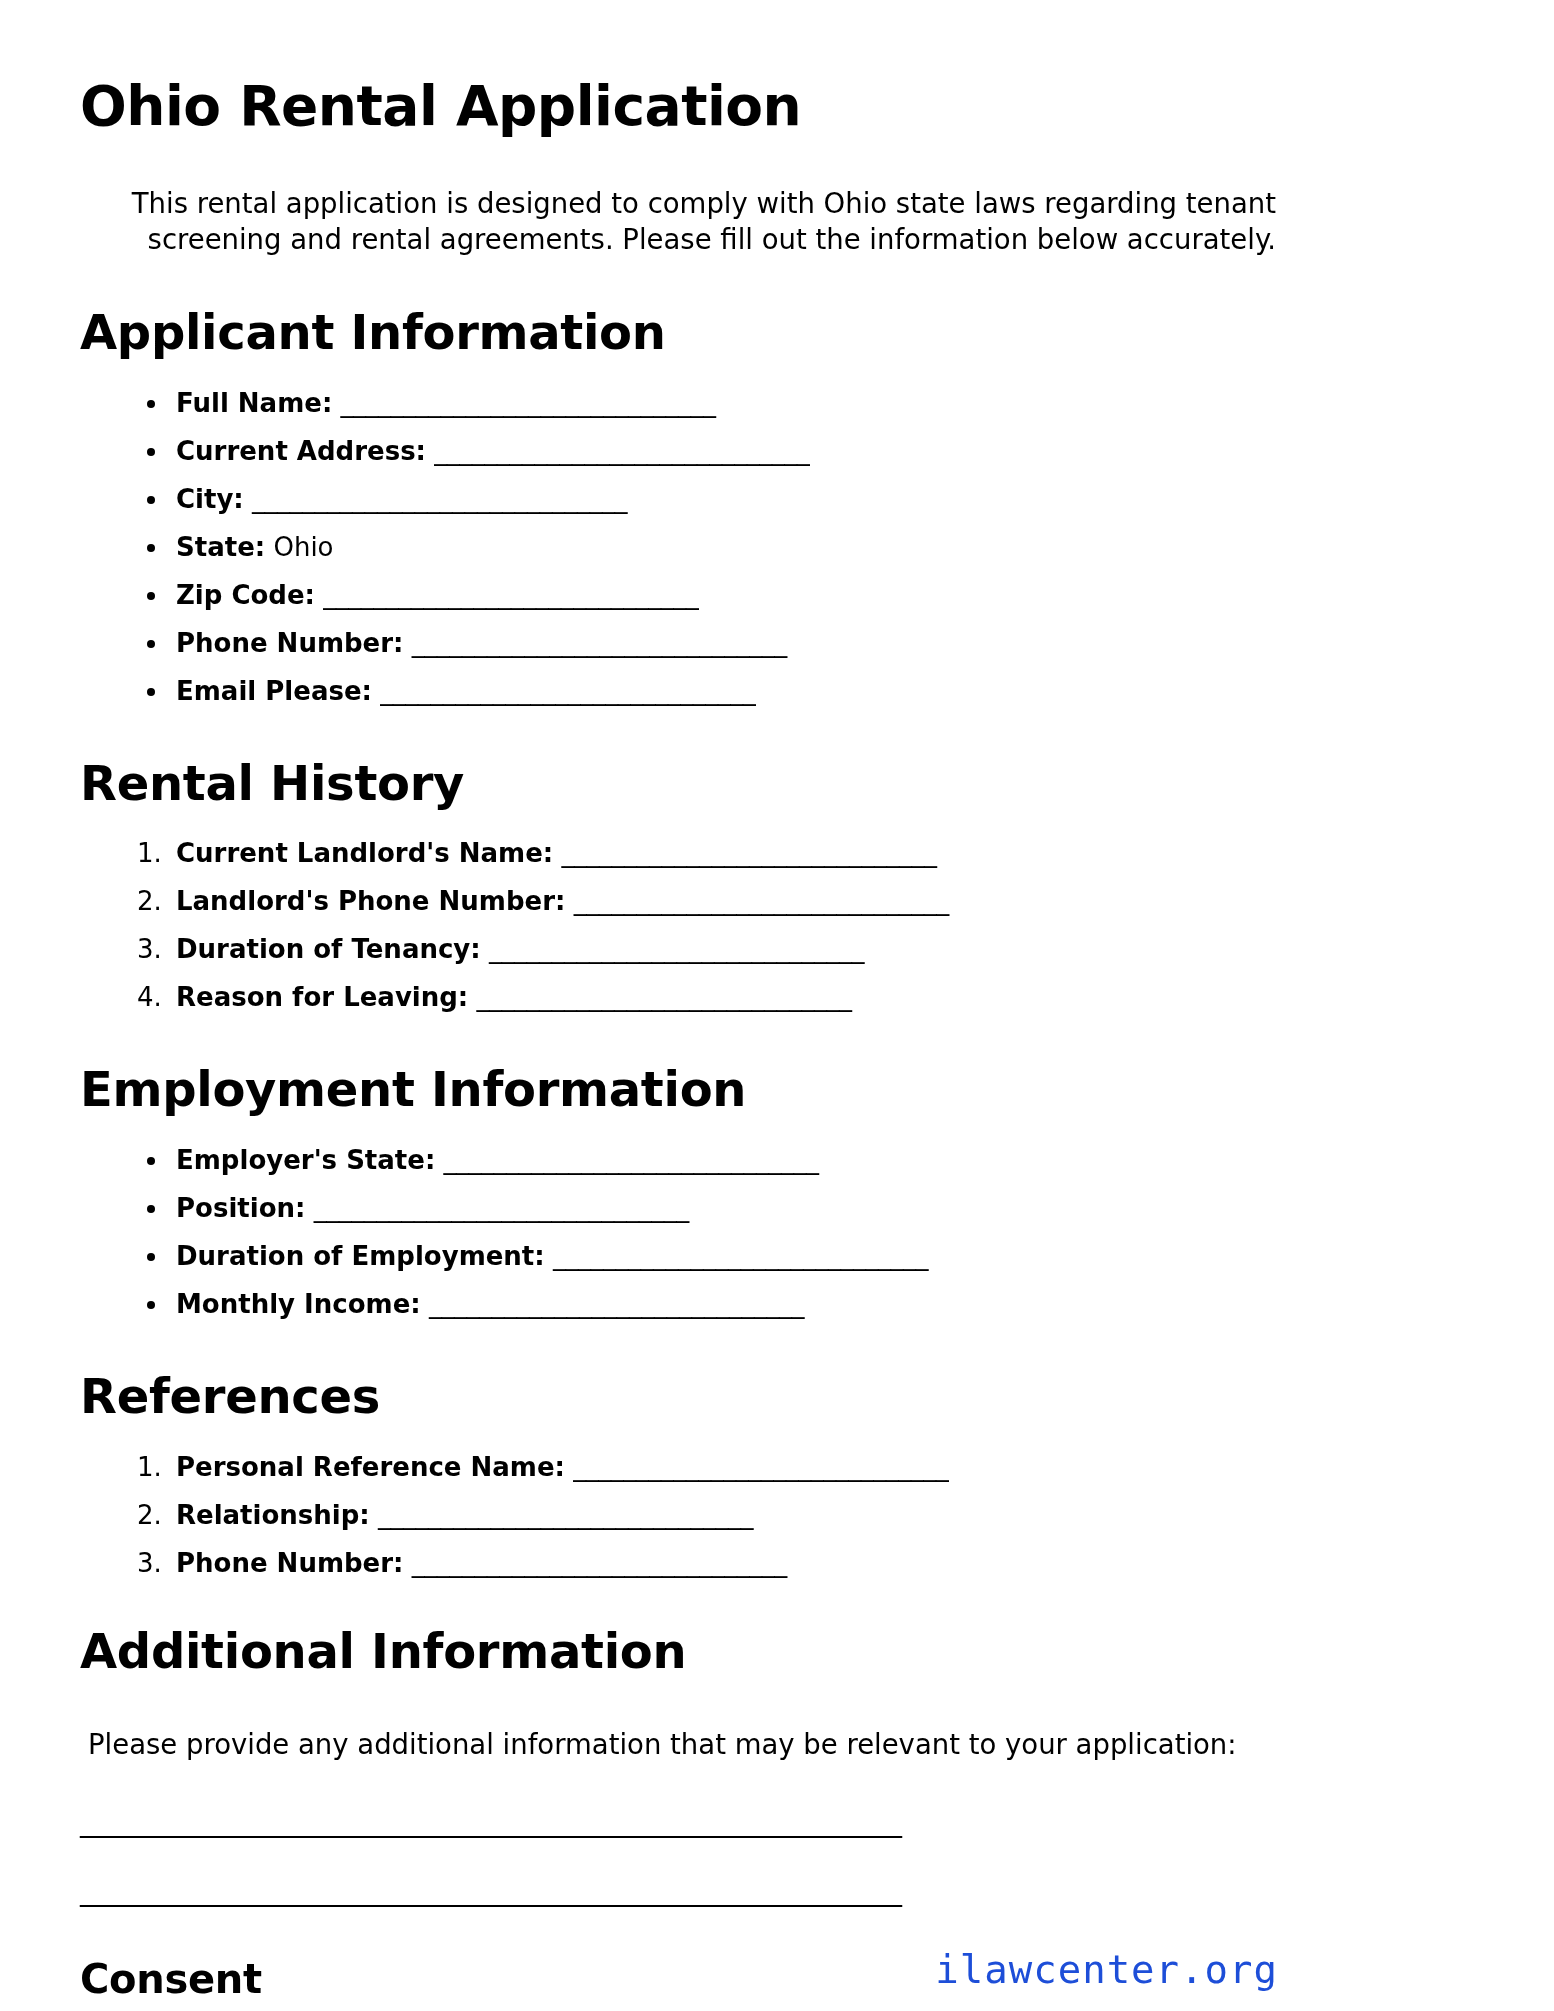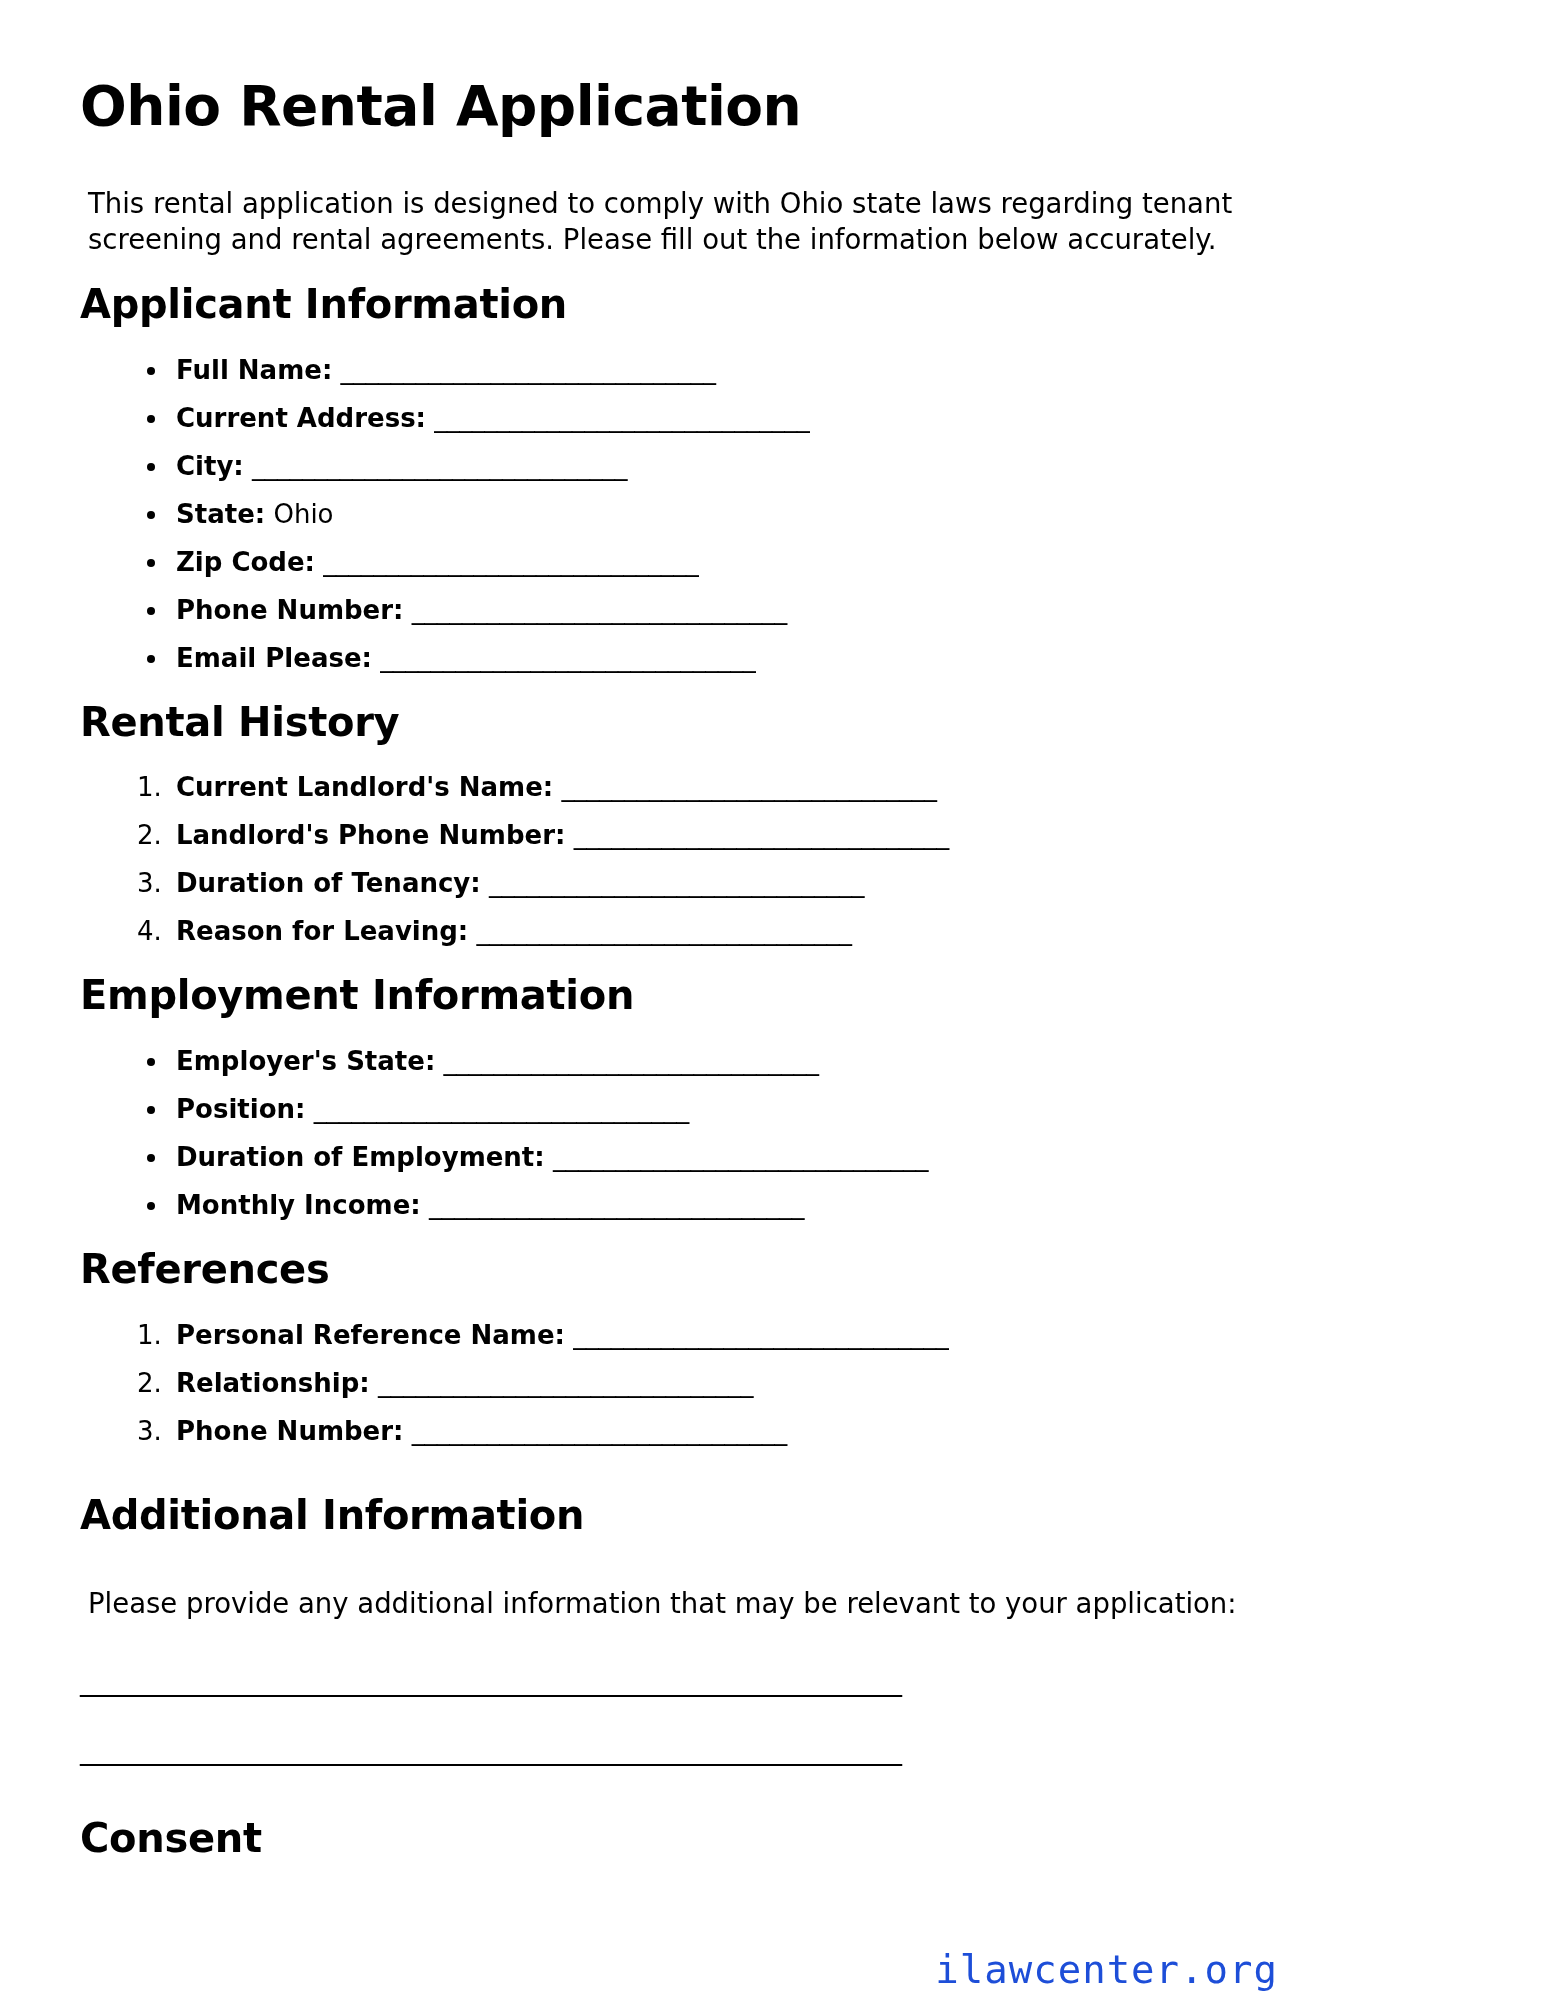--- a/index.html
+++ b/index.html
@@ -31,30 +31,31 @@
     font-weight: bold;
     letter-spacing: -0.5px;
     line-height: 1.05;
     margin: 0 0 0 0;
     padding: 0;
   }
 
   .intro {
     font-size: 27.5px;
     line-height: 1.33;
-    margin: 49px 0 0 8px;
+    margin: 49px 0 0 0;
     max-width: 1240px;
     font-weight: normal;
+    text-align: right;
   }
 
   .section-heading {
-    font-size: 40px;
+    font-size: 48px;
     font-weight: bold;
     letter-spacing: -0.3px;
-    margin: 24px 0 0 0;
+    margin: 48px 0 0 0;
     line-height: 1.12;
   }
 
   .section-heading.tight-top { margin-top: 44px; }
 
   ul.field-list, ol.field-list {
     margin: 25px 0 0 0;
     padding-left: 78px;
     list-style-position: outside;
   }

